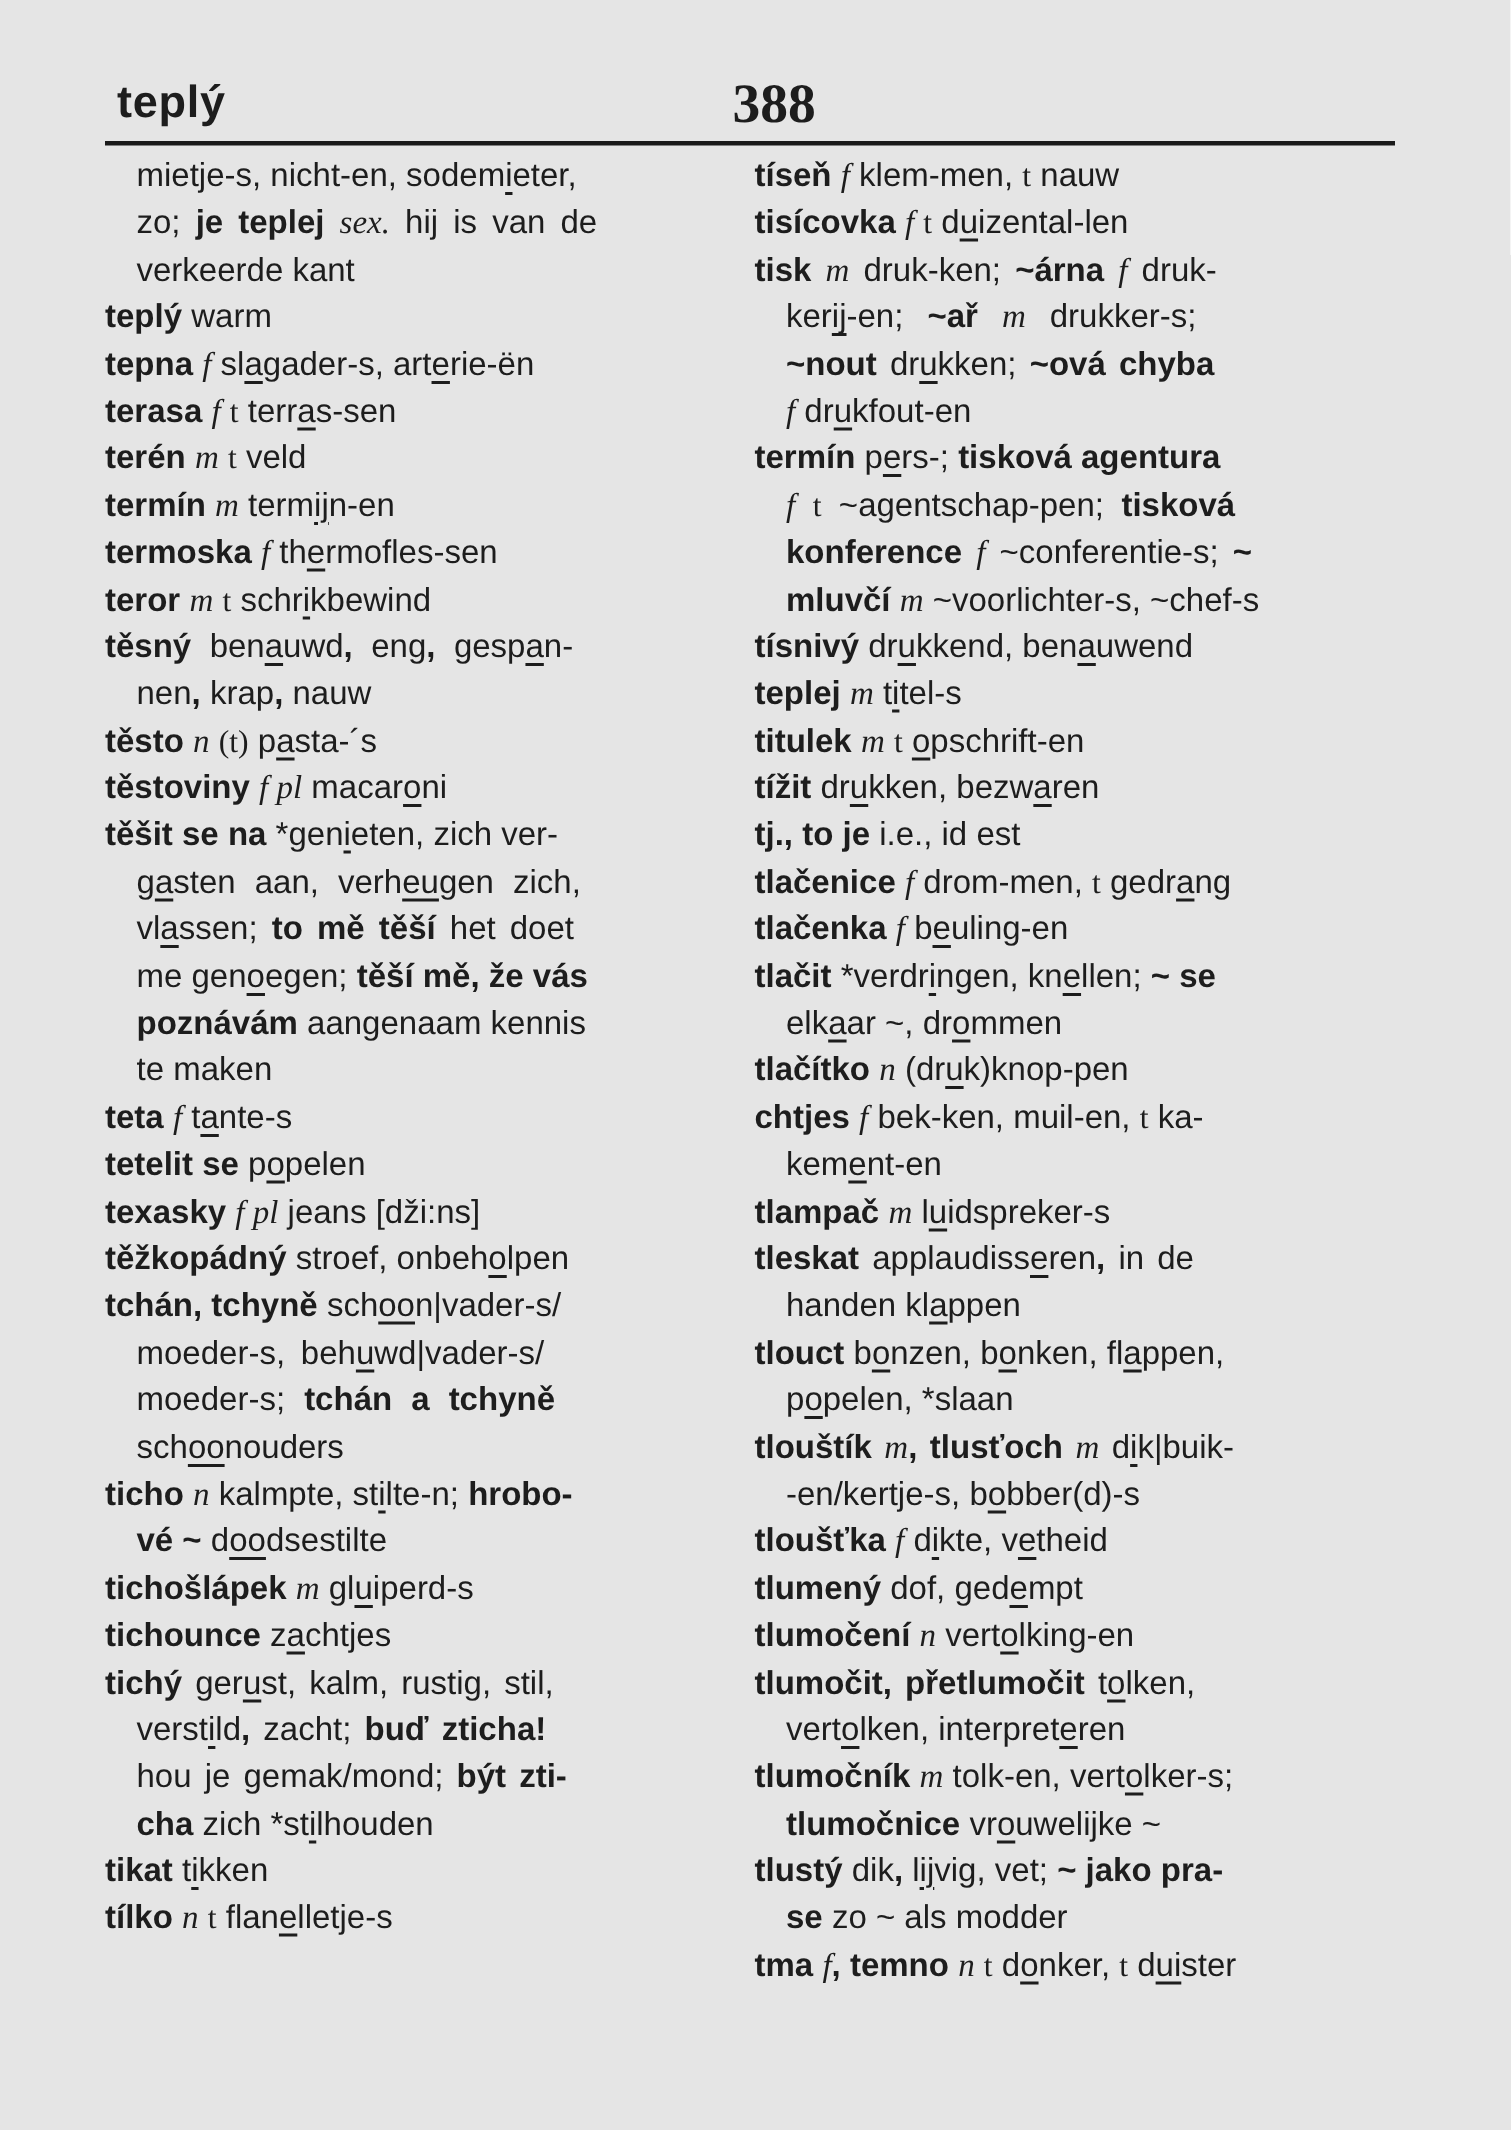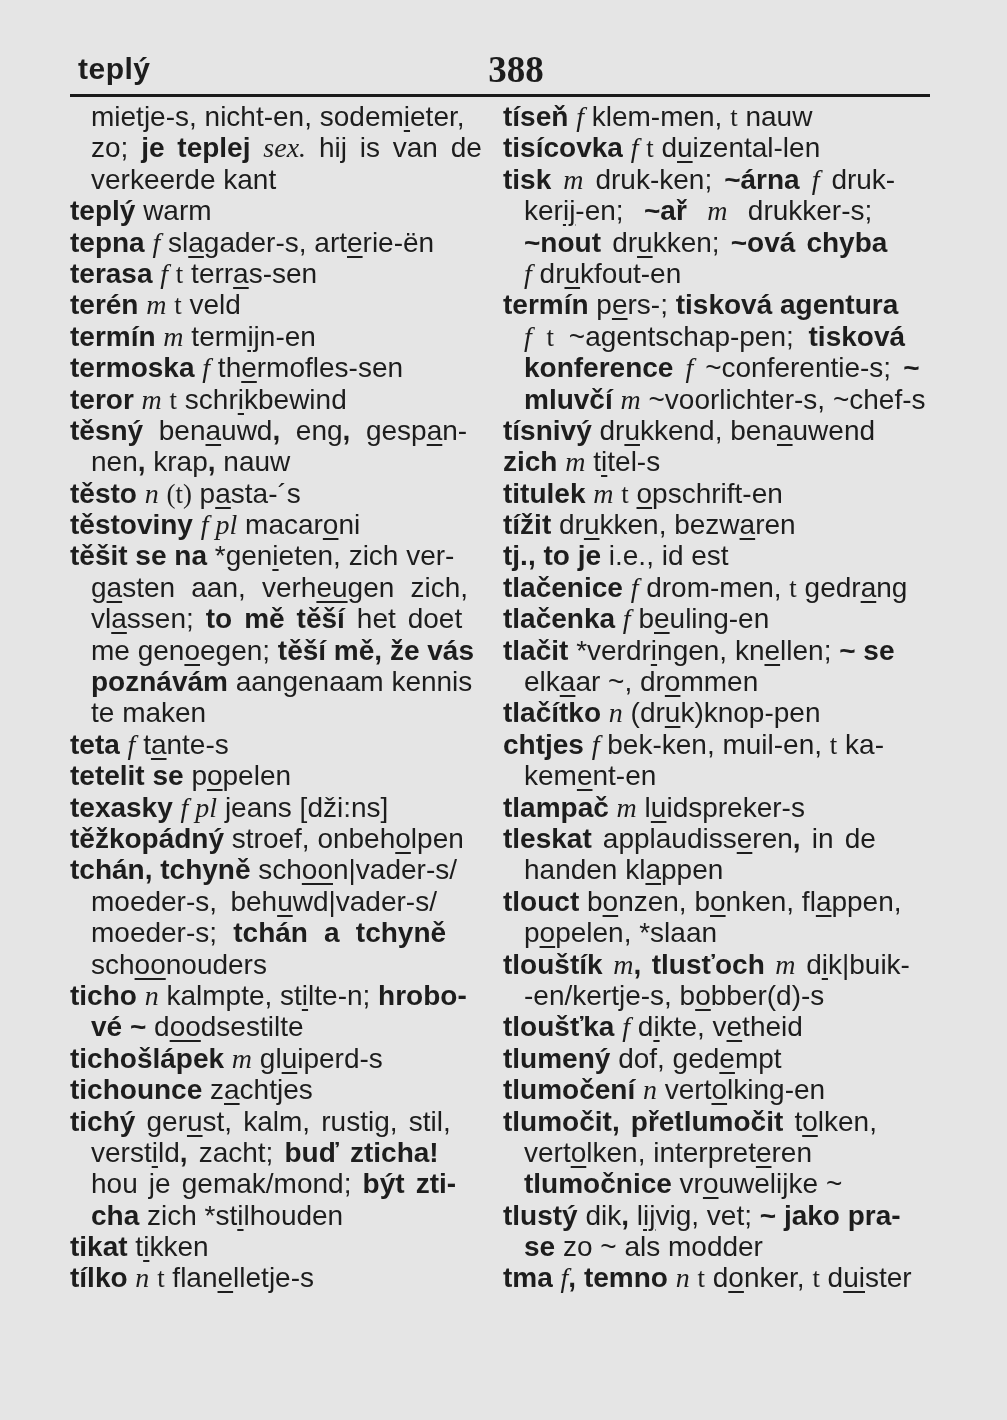--- a/index.html
+++ b/index.html
@@ -36,21 +36,21 @@
     top: -2px;
     text-align: center;
     font-family: "Liberation Serif", serif;
     font-weight: bold;
     font-size: 37px;
   }
   
   .col {
     position: absolute;
     top: 101px;
-    font-size: 28px;
+    font-size: 22px;
     line-height: 31.4px;
     white-space: nowrap;
   }
   .col-left  { left: 70px;  width: 412px; }
   .col-right { left: 503px; width: 404px; }
   .line { height: 31.4px; }
   .line.cont { padding-left: 21px; }
   b { font-weight: bold; }
   i, rm { font-family: "Liberation Serif", serif; }
   i { font-style: italic; }
@@ -116,21 +116,21 @@
       <div class="line"><b>tisícovka</b> <i>f</i> <rm>t</rm> d<u>u</u>izental-len</div>
       <div class="line" style="word-spacing: 0.15em;"><b>tisk</b> <i>m</i> druk-ken; <b>~árna</b> <i>f</i> druk-</div>
       <div class="line cont" style="word-spacing: 0.45em;">ker<u>ij</u>-en; <b>~ař</b> <i>m</i> drukker-s;</div>
       <div class="line cont" style="word-spacing: 0.12em;"><b>~nout</b> dr<u>u</u>kken; <b>~ová chyba</b></div>
       <div class="line cont"><i>f</i> dr<u>u</u>kfout-en</div>
       <div class="line"><b>termín</b> p<u>e</u>rs-; <b>tisková agentura</b></div>
       <div class="line cont" style="word-spacing: 0.25em;"><i>f</i> <rm>t</rm> ~agentschap-pen; <b>tisková</b></div>
       <div class="line cont" style="word-spacing: 0.15em;"><b>konference</b> <i>f</i> ~conferentie-s; <b>~</b></div>
       <div class="line cont"><b>mluvčí</b> <i>m</i> ~voorlichter-s, ~chef-s</div>
       <div class="line"><b>tísnivý</b> dr<u>u</u>kkend, ben<u>a</u>uwend</div>
-      <div class="line"><b>zich</b> <i>m</i> t<u>i</u>tel-s</div>
+      <div class="line"><b>teplej</b> <i>m</i> t<u>i</u>tel-s</div>
       <div class="line"><b>titulek</b> <i>m</i> <rm>t</rm> <u>o</u>pschrift-en</div>
       <div class="line"><b>tížit</b> dr<u>u</u>kken, bezw<u>a</u>ren</div>
       <div class="line"><b>tj., to je</b> i.e., id est</div>
       <div class="line"><b>tlačenice</b> <i>f</i> drom-men, <rm>t</rm> gedr<u>a</u>ng</div>
       <div class="line"><b>tlačenka</b> <i>f</i> b<u>e</u>uling-en</div>
       <div class="line"><b>tlačit</b> *verdr<u>i</u>ngen, kn<u>e</u>llen; <b>~ se</b></div>
       <div class="line cont">elk<u>a</u>ar ~, dr<u>o</u>mmen</div>
       <div class="line"><b>tlačítko</b> <i>n</i> (dr<u>u</u>k)knop-pen</div>
       <div class="line"><b>chtjes</b> <i>f</i> bek-ken, muil-en, <rm>t</rm> ka-</div>
       <div class="line cont">kem<u>e</u>nt-en</div>
@@ -139,18 +139,19 @@
       <div class="line cont">handen kl<u>a</u>ppen</div>
       <div class="line"><b>tlouct</b> b<u>o</u>nzen, b<u>o</u>nken, fl<u>a</u>ppen,</div>
       <div class="line cont">p<u>o</u>pelen, *slaan</div>
       <div class="line" style="word-spacing: 0.1em;"><b>tlouštík</b> <i>m</i><b>,</b> <b>tlusťoch</b> <i>m</i> d<u>i</u>k|buik-</div>
       <div class="line cont">-en/kertje-s, b<u>o</u>bber(d)-s</div>
       <div class="line"><b>tloušťka</b> <i>f</i> d<u>i</u>kte, v<u>e</u>theid</div>
       <div class="line"><b>tlumený</b> dof, ged<u>e</u>mpt</div>
       <div class="line"><b>tlumočení</b> <i>n</i> vert<u>o</u>lking-en</div>
       <div class="line" style="word-spacing: 0.12em;"><b>tlumočit, přetlumočit</b> t<u>o</u>lken,</div>
       <div class="line cont">vert<u>o</u>lken, interpret<u>e</u>ren</div>
+      <div class="line"><b>tlumočník</b> <i>m</i> tolk-en, vert<u>o</u>lker-s;</div>
       <div class="line cont"><b>tlumočnice</b> vr<u>o</u>uwelijke ~</div>
       <div class="line"><b>tlustý</b> dik<b>,</b> l<u>ij</u>vig, vet; <b>~ jako pra-</b></div>
       <div class="line cont"><b>se</b> zo ~ als modder</div>
       <div class="line"><b>tma</b> <i>f</i><b>,</b> <b>temno</b> <i>n</i> <rm>t</rm> d<u>o</u>nker, <rm>t</rm> d<u>ui</u>ster</div>
     </div>
 </div>
 
 </body></html>

